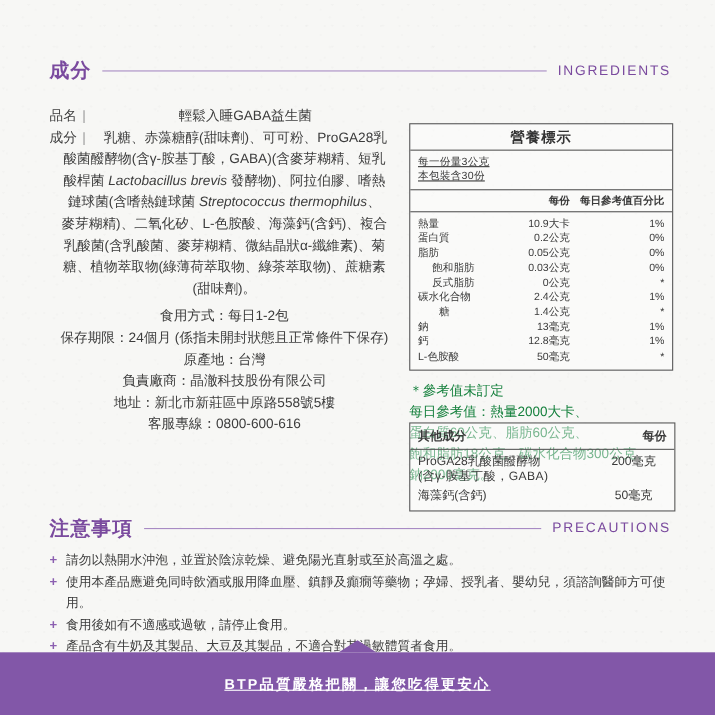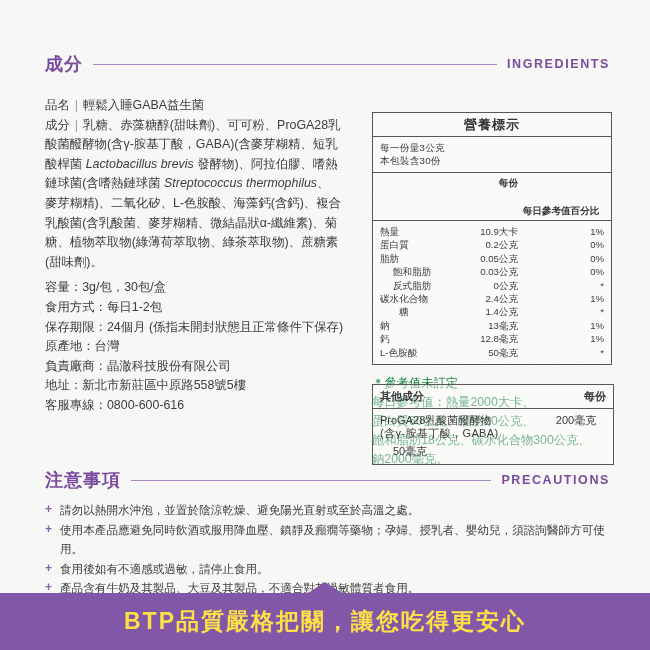--- a/index.html
+++ b/index.html
@@ -18,30 +18,30 @@
   }
   .page{position:absolute;inset:0;}
 
   
   .sec-head{display:flex;align-items:center;gap:10px;}
   .sec-head .zh{
     font-size:18px;font-weight:bold;color:#7a4a9e;letter-spacing:1px;white-space:nowrap;
   }
   .sec-head .rule{flex:1;height:1px;background:#a88bc4;}
   .sec-head .en{
-    font-size:12.5px;font-weight:bold;color:#7a4a9e;letter-spacing:1.6px;white-space:nowrap;
+    font-size:12.5px;font-weight:normal;color:#7a4a9e;letter-spacing:1.6px;white-space:nowrap;
   }
 
   #ingredients-head{position:absolute;left:45px;top:52px;width:565px;}
   #precautions-head{position:absolute;left:45px;top:468px;width:565px;}
 
   
   .left-col{
     position:absolute;left:45px;top:96px;width:318px;
-    font-size:12.4px;line-height:19.6px;color:#3c3c3c;
+    font-size:12.4px;line-height:19.6px;color:#3c3c3c;text-align:center;
   }
   .left-col p{margin:0;}
   .kv{display:flex;}
   .kv .k{white-space:nowrap;}
   .kv .sep{padding:0 5px;color:#9a9a9a;}
   .kv .v{flex:1;}
   .ital{font-style:italic;}
   .detail-lines{margin-top:6px;}
   .detail-lines p{margin:0;}
 
@@ -49,27 +49,27 @@
   .nut-wrap{position:absolute;left:372px;top:112px;width:240px;}
   .nut-table{
     border:1.3px solid #585858;background:rgba(255,255,255,.42);
     font-size:9.6px;line-height:13px;color:#3a3a3a;
   }
   .nut-title{
     text-align:center;font-size:13px;font-weight:bold;color:#333;
     padding:5px 0 5px;border-bottom:1.3px solid #585858;letter-spacing:1px;
   }
   .nut-serv{padding:4px 7px 5px;border-bottom:1.3px solid #585858;}
-  .nut-serv div{white-space:nowrap;letter-spacing:.3px;}
+  .nut-serv div{white-space:nowrap;letter-spacing:.3px;text-decoration:underline;}
   .nut-colhead{
     display:flex;padding:3px 7px 3px;border-bottom:1.6px solid #585858;font-weight:bold;
   }
   .nut-colhead .c1{flex:1;}
   .nut-colhead .c2{width:74px;text-align:right;}
-  .nut-colhead .c3{width:86px;text-align:center;margin-top:28px;}
+  .nut-colhead .c3{width:86px;text-align:right;}
   .nut-rows{padding:4px 7px 5px;}
   .nrow{display:flex;line-height:13.4px;}
   .nrow .c1{flex:1;white-space:nowrap;}
   .nrow .c2{width:74px;text-align:right;}
   .nrow .c3{width:86px;text-align:right;}
   .nrow.indent .c1{padding-left:13px;}
   .nrow.indent2 .c1{padding-left:19px;}
 
   .nut-note{
     margin-top:9px;font-size:12.3px;line-height:19px;color:#15803d;
@@ -109,21 +109,21 @@
   .footer{
     position:absolute;left:0;bottom:0;width:650px;height:57px;
     background:#8257a8;display:flex;align-items:center;justify-content:center;
   }
   .footer .notch{
     position:absolute;top:-11px;left:50%;transform:translateX(-50%);
     width:0;height:0;border-left:17px solid transparent;border-right:17px solid transparent;
     border-bottom:11px solid #8257a8;
   }
   .footer .ftext{
-    color:#fde047;font-size:23px;font-weight:bold;letter-spacing:2px;white-space:nowrap;
+    color:#ffffff;font-size:13px;font-weight:bold;letter-spacing:2px;white-space:nowrap;text-decoration:underline;
   }
 </style>
 </head>
 <body>
 
 <div class="page">
 
   <div class="sec-head" id="ingredients-head">
     <span class="zh">成分</span>
     <span class="rule"></span>
@@ -146,21 +146,20 @@
 
     <p>酸菌醱酵物(含γ-胺基丁酸，GABA)(含麥芽糊精、短乳</p>
     <p><span>酸桿菌 </span><span class="ital">Lactobacillus brevis</span><span> 發酵物)、阿拉伯膠、嗜熱</span></p>
     <p><span>鏈球菌(含嗜熱鏈球菌 </span><span class="ital">Streptococcus thermophilus</span><span>、</span></p>
     <p>麥芽糊精)、二氧化矽、L-色胺酸、海藻鈣(含鈣)、複合</p>
     <p>乳酸菌(含乳酸菌、麥芽糊精、微結晶狀α-纖維素)、菊</p>
     <p>糖、植物萃取物(綠薄荷萃取物、綠茶萃取物)、蔗糖素</p>
     <p>(甜味劑)。</p>
 
     <div class="detail-lines" id="detail-lines">
-        <p>容量：3g/包，30包/盒</p>
         <p>食用方式：每日1-2包</p>
         <p>保存期限：24個月 (係指未開封狀態且正常條件下保存)</p>
         <p>原產地：台灣</p>
         <p>負責廠商：晶澈科技股份有限公司</p>
         <p>地址：新北市新莊區中原路558號5樓</p>
         <p>客服專線：0800-600-616</p>
       </div>
   </div>
 
   <div class="nut-wrap">
@@ -244,20 +243,21 @@
     <div class="other-head">
       <span class="c1">其他成分</span>
       <span class="c2">每份</span>
     </div>
     <div class="other-body" id="other-rows">
         <div class="orow">
           <span class="c1">ProGA28乳酸菌醱酵物<span class="sub">(含γ-胺基丁酸，GABA)</span></span>
           <span class="c2">200毫克</span>
         </div>
         <div class="orow">
+          <span class="c1">海藻鈣(含鈣)</span>
           <span class="c2">50毫克</span>
         </div>
       </div>
   </div>
 
   <div class="sec-head" id="precautions-head">
     <span class="zh">注意事項</span>
     <span class="rule"></span>
     <span class="en">PRECAUTIONS</span>
   </div>

